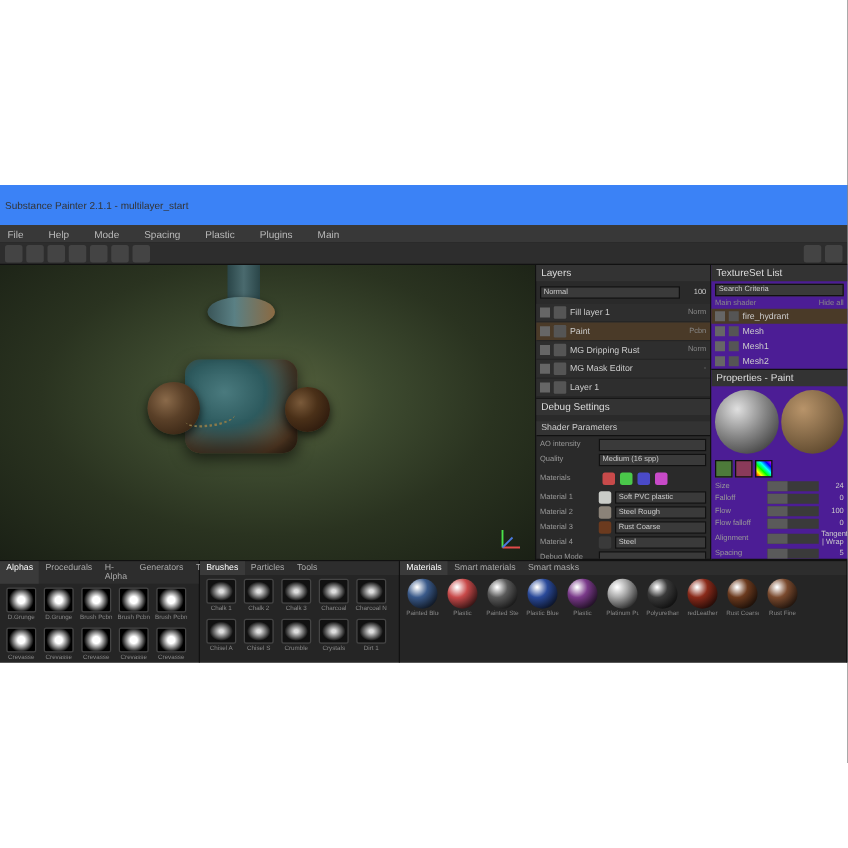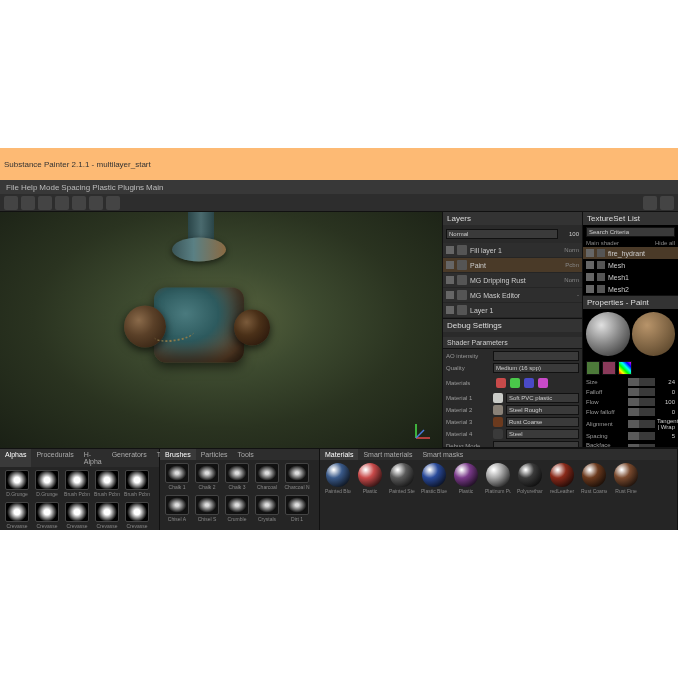--- a/index.html
+++ b/index.html
@@ -1,37 +1,37 @@
 <!DOCTYPE html>
 <html><head>
 <meta charset="utf-8">
 <style>
 * { box-sizing: border-box; margin: 0; padding: 0; }
 body { width: 678px; height: 678px; background: #fff; font-family: Arial, sans-serif; font-size: 9px; color: #ccc; overflow: hidden; }
 .letterbox { width: 678px; height: 678px; background: #fff; display: flex; align-items: center; }
 .app { width: 678px; height: 382px; background: #1a1a1a; display: flex; flex-direction: column; margin: 0 auto; }
-.titlebar { height: 14px; background: #fdba74; color: #333; font-size: 8px; padding: 16px 4px; display: flex; align-items: center; }
-.menubar { height: 14px; background: #383838; display: flex; gap: 2px; padding: 0 6px; align-items: center; font-size: 8px; color: #bbb; }
+.titlebar { height: 14px; background: #3b82f6; color: #333; font-size: 8px; padding: 16px 4px; display: flex; align-items: center; }
+.menubar { height: 14px; background: #383838; display: flex; gap: 20px; padding: 0 6px; align-items: center; font-size: 8px; color: #bbb; }
 .menubar span { cursor: default; }
 .toolbar { height: 18px; background: #2d2d2d; border-bottom: 1px solid #111; display: flex; align-items: center; padding: 0 4px; gap: 3px; }
 .tb-icon { width: 14px; height: 14px; background: #444; border-radius: 2px; }
 .main { flex: 1; display: flex; min-height: 0; justify-content: flex-end; }
 .viewport { flex: 1; position: relative; background: radial-gradient(ellipse at 50% 45%, #5a6640 0%, #3d4a2f 30%, #2a3320 60%, #1a2015 100%); min-width: 0; }
 .viewport-content { position: absolute; inset: 0; overflow: hidden; }
 .hydrant { position: absolute; left: 45%; top: 48%; transform: translate(-50%,-50%); }
 .hy-body { width: 90px; height: 75px; background: radial-gradient(ellipse at 35% 35%, #4a7a7e 0%, #2d5a5e 40%, #6b4a2e 80%, #3d2a18 100%); border-radius: 12px; position: relative; box-shadow: inset -8px -8px 16px rgba(0,0,0,0.5), 0 4px 12px rgba(0,0,0,0.6); }
 .hy-cap { position: absolute; left: -30px; top: 18px; width: 42px; height: 42px; background: radial-gradient(circle at 35% 35%, #8a6a4a 0%, #5a4028 40%, #2a1a0c 100%); border-radius: 50%; box-shadow: 0 3px 8px rgba(0,0,0,0.7); }
 .hy-cap-r { position: absolute; right: -26px; top: 22px; width: 36px; height: 36px; background: radial-gradient(circle at 35% 35%, #7a5a3a 0%, #4a3018 40%, #201008 100%); border-radius: 50%; box-shadow: 0 3px 8px rgba(0,0,0,0.7); }
 .hy-top { position: absolute; top: -50px; left: 18px; width: 54px; height: 24px; background: linear-gradient(90deg, #3a5558 0%, #5a8084 40%, #8b6a42 100%); border-radius: 50%/50%; box-shadow: 0 2px 6px rgba(0,0,0,0.6); }
 .hy-stem { position: absolute; top: -90px; left: 34px; width: 26px; height: 44px; background: linear-gradient(90deg, #2a4548, #4a6a6e, #2a4548); }
 .chain { position: absolute; left: 0; top: 40px; width: 40px; height: 14px; border-bottom: 2px dotted #8a7a4a; border-radius: 0 0 50% 50%; transform: rotate(-8deg); }
 .axis { position: absolute; right: 6px; bottom: 6px; width: 24px; height: 24px; }
 .axis svg { width: 100%; height: 100%; }
 .right { width: 140px; background: #2a2a2a; border-left: 1px solid #111; display: flex; flex-direction: column; }
-.right2 { width: 96px; background: #000000; border-left: 1px solid #111; display: flex; flex-direction: column; }
+.right2 { width: 110px; background: #4c1d95; border-left: 1px solid #111; display: flex; flex-direction: column; }
 .panel { border-bottom: 1px solid #111; }
 .panel-hdr { background: #333; font-size: 8px; padding: 2px 4px; color: #ddd; display: flex; justify-content: space-between; }
 .layer { display: flex; align-items: center; gap: 3px; padding: 2px 3px; font-size: 7px; background: #2e2e2e; border-bottom: 1px solid #252525; }
 .layer.active { background: #4a3a28; }
 .layer-thumb { width: 10px; height: 10px; background: #555; border-radius: 1px; }
 .layer-vis { width: 8px; height: 8px; background: #666; }
 .blend { font-size: 6px; color: #888; margin-left: auto; }
 .vs-body { padding: 3px; font-size: 7px; }
 .vs-row { display: flex; align-items: center; margin: 2px 0; gap: 3px; }
 .vs-lbl { width: 44px; color: #999; font-size: 6px; }

